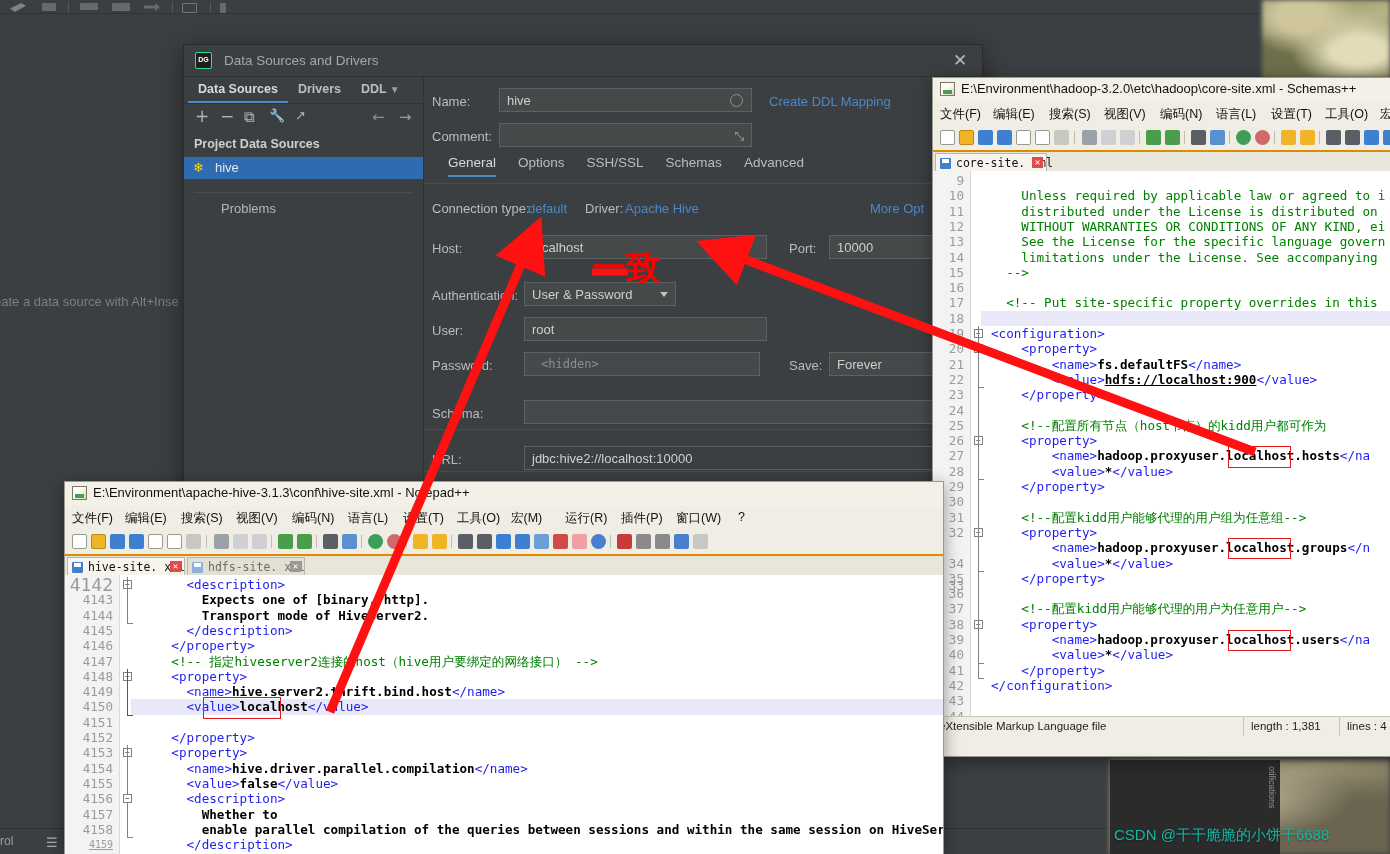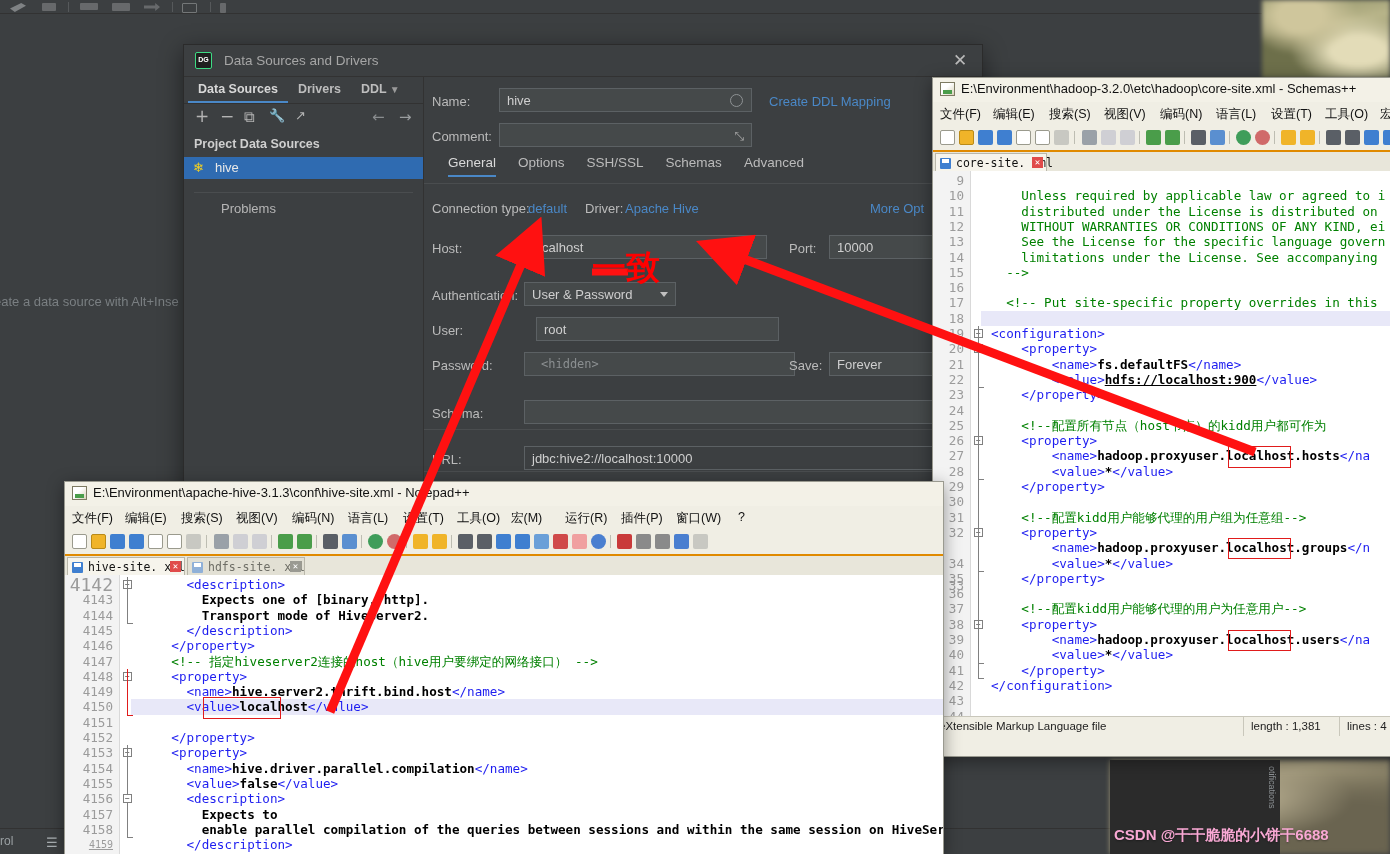--- a/index.html
+++ b/index.html
@@ -62,23 +62,22 @@
   #dark-panel-b {
     position:absolute; left:1110px; top:760px; width:170px; height:94px;
     background:#2b2b2b;
   }
   #dark-panel-b .vlabel {
     position:absolute; right:3px; top:6px;
     writing-mode:vertical-rl; color:#8d9295; font-size:9px; letter-spacing:0px;
   }
   #watermark {
     position:absolute; left:1114px; top:826px; width:276px;
-    color:#f9a8d4; font-size:15px; white-space:nowrap; z-index:300;
+    color:#14b8a6; font-size:15px; white-space:nowrap; z-index:300;
     text-shadow:0 1px 2px rgba(0,0,0,.35);
-    font-weight:bold;
   }
 
   
   #dg-dialog {
     position:absolute; left:183px; top:44px; width:800px; height:450px;
     background:#3c3f41; border:1px solid #2b2b2b;
     box-shadow:0 6px 22px rgba(0,0,0,.45);
     color:#bbbbbb; font-size:13px;
   }
   #dg-titlebar {
@@ -344,26 +343,26 @@
       <span>10000</span>
     </div>
 
     <span class="fld-label" style="left:8px;top:211px;">Authentication:</span>
     <div class="fld-input" style="left:100px;top:205px;width:152px;">
       <span>User &amp; Password</span>
       <span class="dropdown-arrow"></span>
     </div>
 
     <span class="fld-label" style="left:8px;top:246px;">User:</span>
-    <div class="fld-input" style="left:100px;top:240px;width:243px;margin-left:12px;">
+    <div class="fld-input" style="left:100px;top:240px;width:243px;">
       <span>root</span>
     </div>
 
     <span class="fld-label" style="left:8px;top:281px;">Password:</span>
-    <div class="fld-input ph" style="left:100px;top:275px;width:271px;padding-left:16px;">
+    <div class="fld-input ph" style="left:100px;top:275px;width:236px;padding-left:16px;">
       <span>&lt;hidden&gt;</span>
     </div>
     <span class="fld-label" style="left:365px;top:281px;">Save:</span>
     <div class="fld-input" style="left:405px;top:275px;width:150px;">
       <span>Forever</span>
     </div>
 
     <span class="fld-label" style="left:8px;top:329px;">Schema:</span>
     <div class="fld-input" style="left:100px;top:323px;width:455px;">
       <span></span>
@@ -656,21 +655,21 @@
       <div class="code" style="left: 76px; top: 78.5px; font-size: 12.6px; line-height: 15.3px;"><span class="c-comment">    &lt;!-- 指定hiveserver2连接的host（hive用户要绑定的网络接口） --&gt;</span></div>
       <div class="code" style="left: 76px; top: 93.8px; font-size: 12.6px; line-height: 15.3px;"><span class="c-tag">    &lt;property&gt;</span></div>
       <div class="code" style="left: 76px; top: 109.1px; font-size: 12.6px; line-height: 15.3px;"><span class="c-tag">      &lt;name&gt;</span><span class="c-text">hive.server2.thrift.bind.host</span><span class="c-tag">&lt;/name&gt;</span></div>
       <div class="hl-line" style="top: 124.4px; height: 15.3px; left: 66px;"></div>
       <div class="code" style="left: 76px; top: 124.4px; font-size: 12.6px; line-height: 15.3px;"><span class="c-tag">      &lt;value&gt;</span><span class="c-text">localhost</span><span class="c-tag">&lt;/value&gt;</span></div>
       <div class="code" style="left: 76px; top: 155px; font-size: 12.6px; line-height: 15.3px;"><span class="c-tag">    &lt;/property&gt;</span></div>
       <div class="code" style="left: 76px; top: 170.3px; font-size: 12.6px; line-height: 15.3px;"><span class="c-tag">    &lt;property&gt;</span></div>
       <div class="code" style="left: 76px; top: 185.6px; font-size: 12.6px; line-height: 15.3px;"><span class="c-tag">      &lt;name&gt;</span><span class="c-text">hive.driver.parallel.compilation</span><span class="c-tag">&lt;/name&gt;</span></div>
       <div class="code" style="left: 76px; top: 200.9px; font-size: 12.6px; line-height: 15.3px;"><span class="c-tag">      &lt;value&gt;</span><span class="c-text">false</span><span class="c-tag">&lt;/value&gt;</span></div>
       <div class="code" style="left: 76px; top: 216.2px; font-size: 12.6px; line-height: 15.3px;"><span class="c-tag">      &lt;description&gt;</span></div>
-      <div class="code" style="left: 76px; top: 231.5px; font-size: 12.6px; line-height: 15.3px;"><span class="c-tag">        </span><span class="c-text">Expects to</span></div>
+      <div class="code" style="left: 76px; top: 231.5px; font-size: 12.6px; line-height: 15.3px;"><span class="c-tag">        </span><span class="c-text">Whether to</span></div>
       <div class="code" style="left: 76px; top: 246.8px; font-size: 12.6px; line-height: 15.3px;"><span class="c-tag">        </span><span class="c-text">enable parallel compilation of the queries between sessions and within the same session on HiveServer2. The default</span></div>
       <div class="code" style="left: 76px; top: 262.1px; font-size: 12.6px; line-height: 15.3px;"><span class="c-tag">      &lt;/description&gt;</span></div>
       <div class="redbox" style="left: 138px; top: 122.4px; width: 78px; height: 21.3px;"></div>
     </div>
 </div>
 
 <svg id="annots" width="1390" height="854" viewBox="0 0 1390 854">
   <defs>
     <marker id="ah" markerWidth="6" markerHeight="6" refX="2.2" refY="3" orient="auto">
       <polygon points="0,0 6,3 0,6" fill="#ff1111"></polygon>

